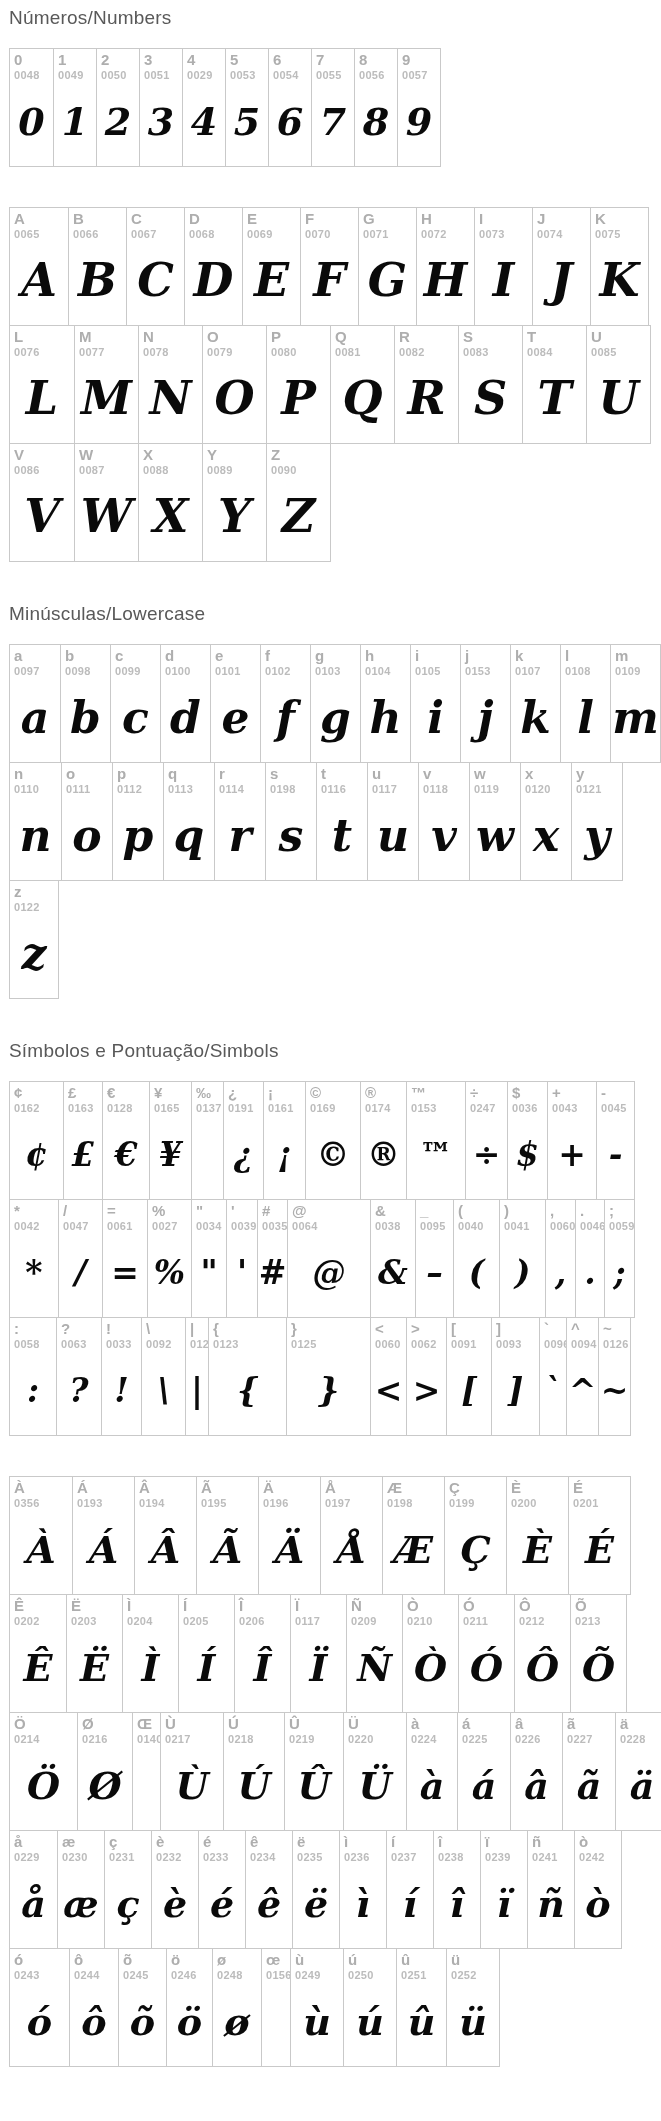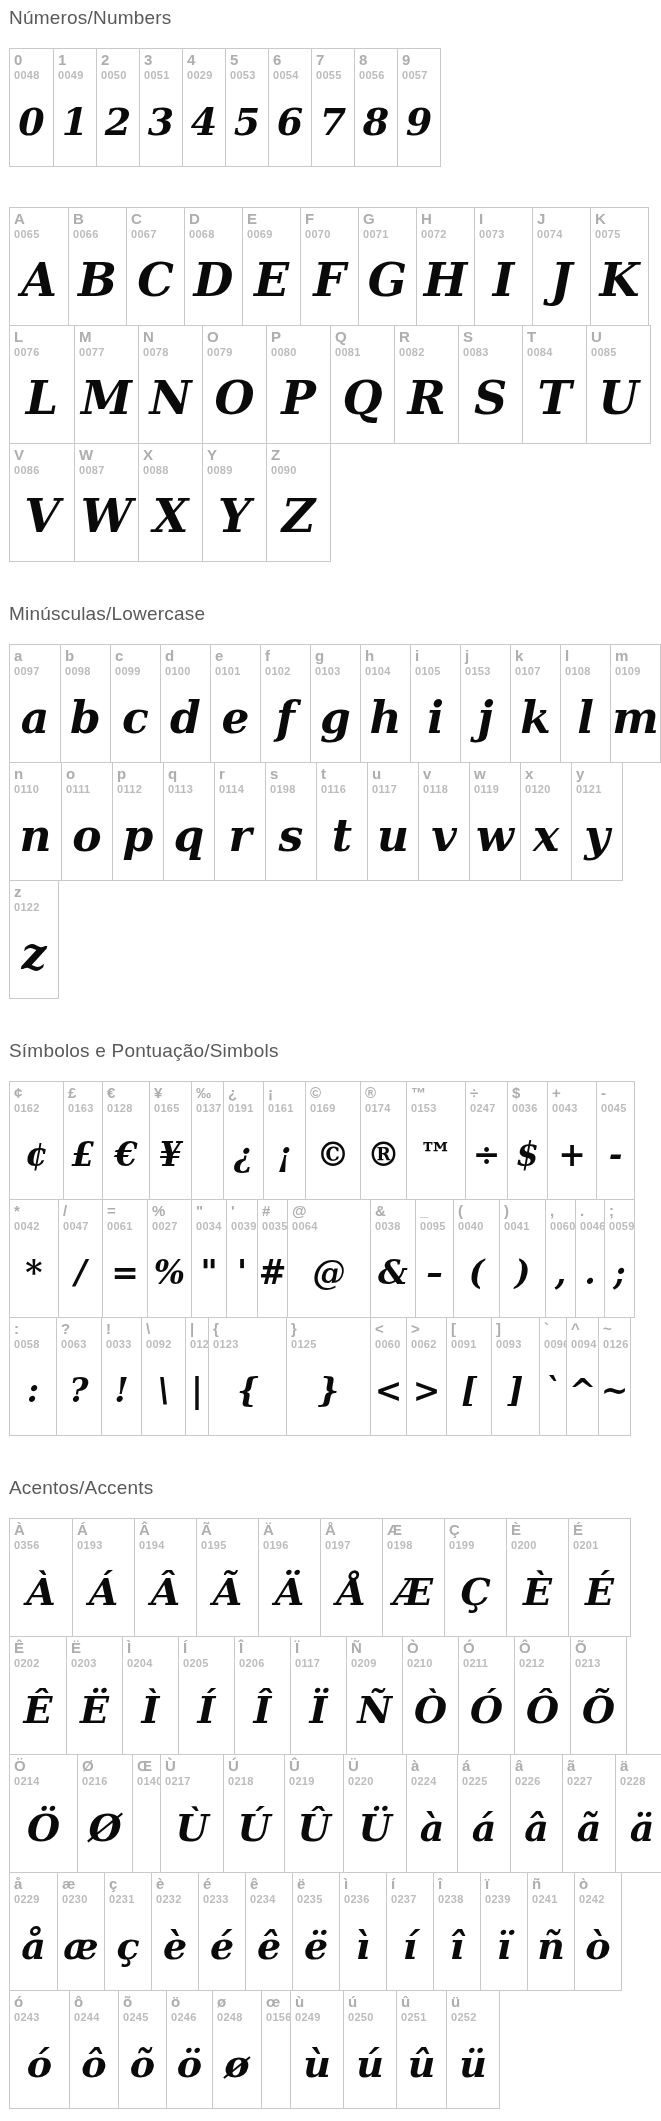--- a/index.html
+++ b/index.html
@@ -601,21 +601,20 @@
           <div class="cell-glyph">^</div>
         </div>
         <div class="glyph-cell" style="width: 32px;">
           <div class="cell-char">~</div>
           <div class="cell-code">0126</div>
           <div class="cell-glyph">~</div>
         </div>
       </div>
     </section>
     <section class="section sec-4">
-      <h2 class="section-title">Acentos/Accents</h2>
       <div class="glyph-row sec-4">
         <div class="glyph-cell" style="width: 62px;">
           <div class="cell-char">À</div>
           <div class="cell-code">0356</div>
           <div class="cell-glyph">À</div>
         </div>
         <div class="glyph-cell" style="width: 62px;">
           <div class="cell-char">Á</div>
           <div class="cell-code">0193</div>
           <div class="cell-glyph">Á</div>

